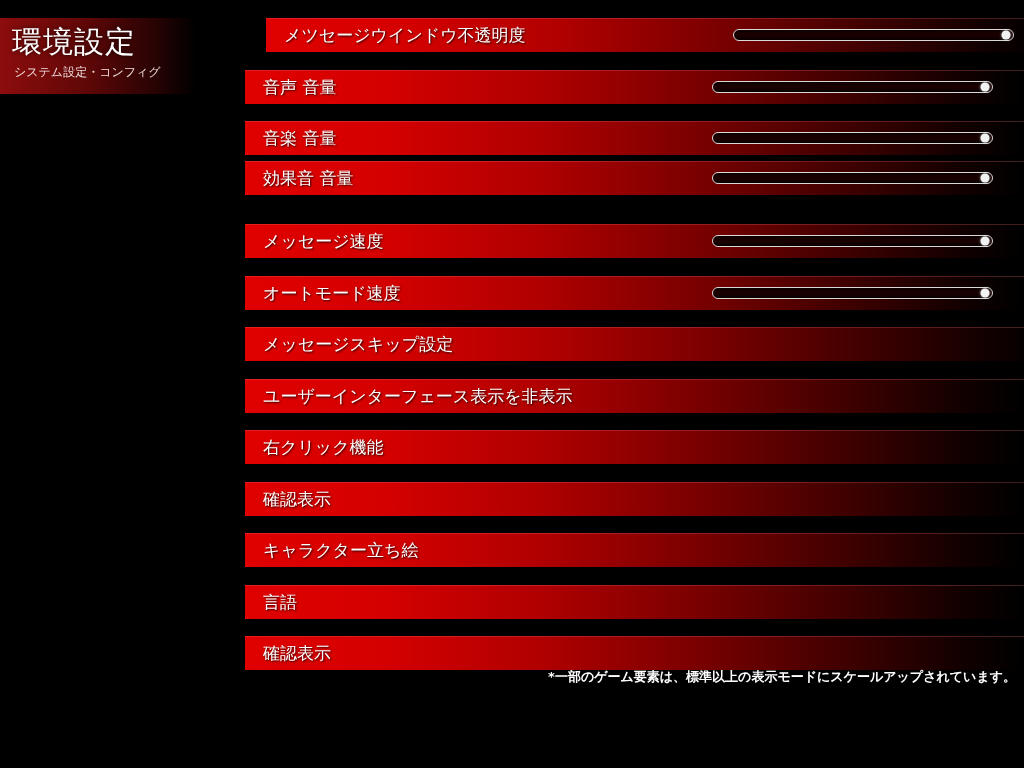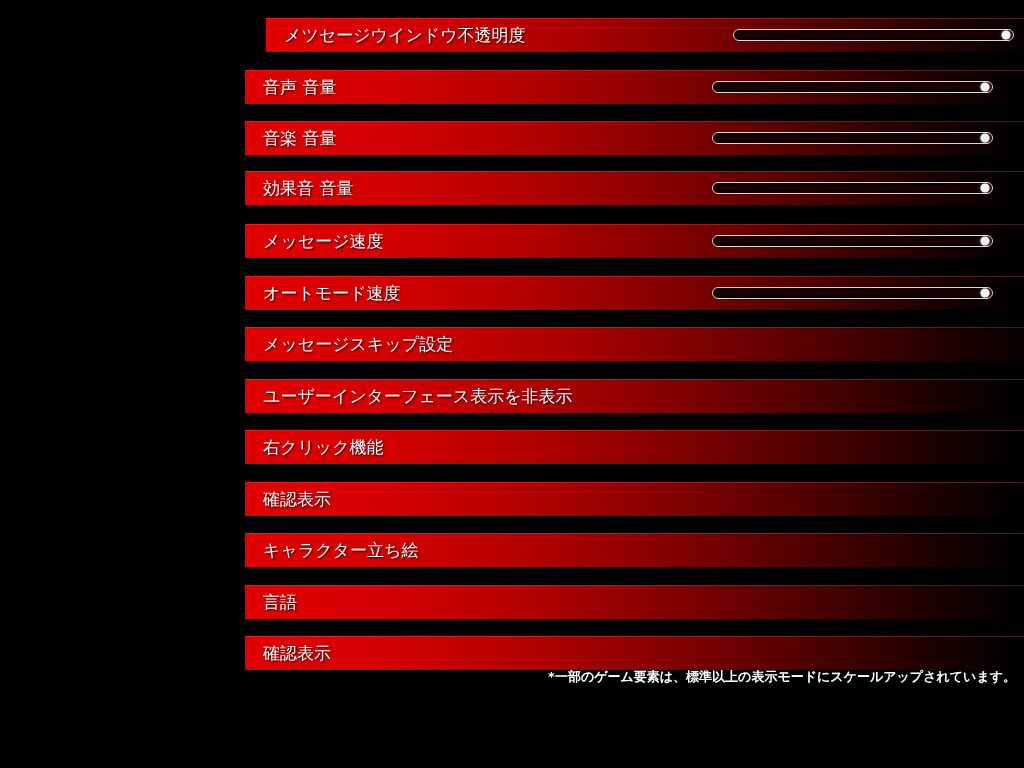--- a/index.html
+++ b/index.html
@@ -106,41 +106,45 @@
     white-space: nowrap;
     text-shadow: 1px 1px 2px rgba(0,0,0,0.9);
     font-weight: bold;
   }
 </style>
 </head>
 <body>
 
 <div id="screen">
 
+  <div id="title-block">
+    <div id="title-main">環境設定</div>
+    <div id="title-sub">システム設定・コンフィグ</div>
+  </div>
 
   <div id="rows">
       <div class="row" style="top: 18px; margin-left: 21px;">
         <div class="label">メツセージウインドウ不透明度</div>
         <div class="slider">
           <div class="knob" style="left: calc(100% - 7px);"></div>
         </div>
       </div>
       <div class="row" style="top: 69.5px;">
         <div class="label">音声 音量</div>
         <div class="slider">
           <div class="knob" style="left: calc(100% - 7px);"></div>
         </div>
       </div>
       <div class="row" style="top: 121px; text-decoration: underline;">
         <div class="label">音楽 音量</div>
         <div class="slider">
           <div class="knob" style="left: calc(100% - 7px);"></div>
         </div>
       </div>
-      <div class="row" style="top: 171px;">
+      <div class="row" style="top: 161px;">
         <div class="label">効果音 音量</div>
         <div class="slider">
           <div class="knob" style="left: calc(100% - 7px);"></div>
         </div>
       </div>
       <div class="row" style="top: 224px;">
         <div class="label">メッセージ速度</div>
         <div class="slider">
           <div class="knob" style="left: calc(100% - 7px);"></div>
         </div>

